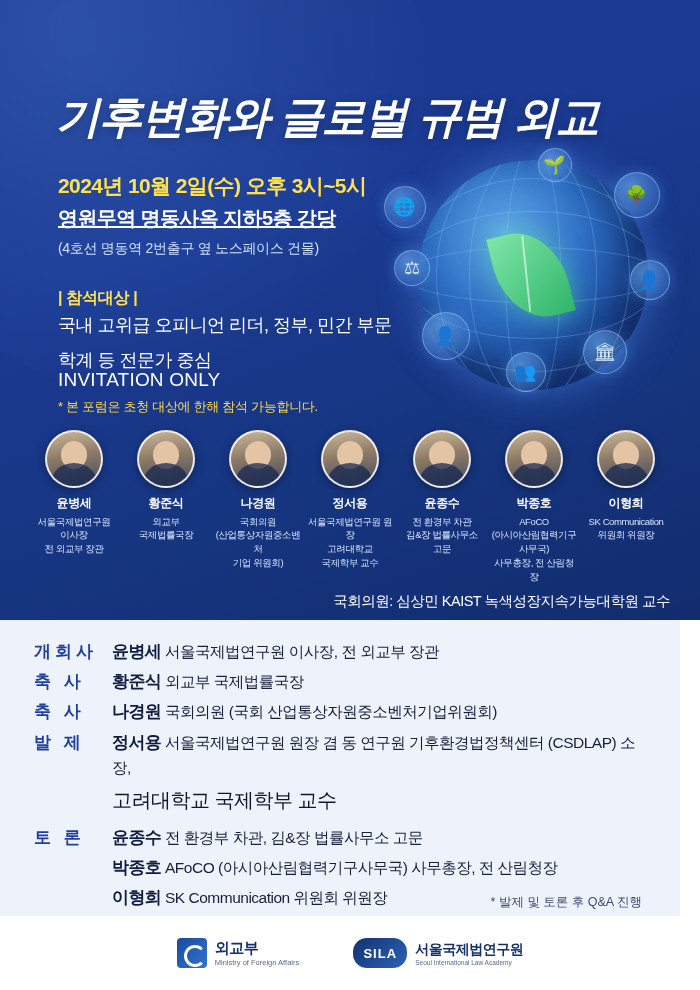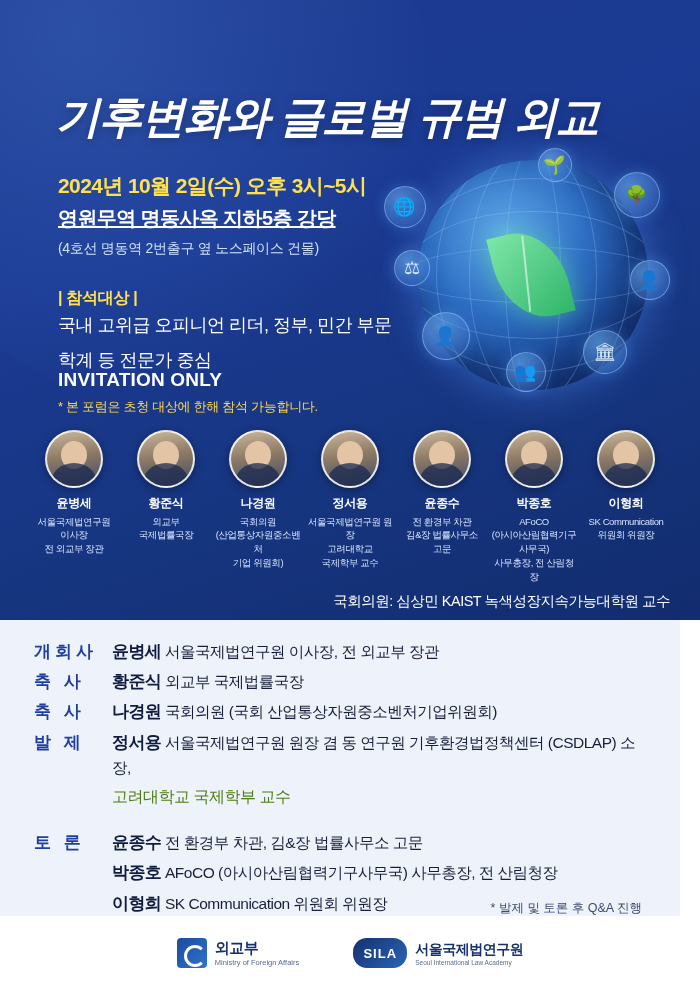--- a/index.html
+++ b/index.html
@@ -109,21 +109,21 @@
   .aud1 {
     position:absolute; left: 58px; top: 313px;
     font-size: 18px; color: #ffffff; letter-spacing: -0.5px;
   }
   .aud2 {
     position:absolute; left: 58px; top: 348px;
     font-size: 18px; color: #ffffff; letter-spacing: -0.5px;
   }
   .invite {
     position:absolute; left: 58px; top: 369px;
-    font-size: 19px; font-weight: 700; color: #ffffff; letter-spacing: 0.2px;
+    font-size: 19px; font-weight: 400; color: #ffffff; letter-spacing: 0.2px;
   }
   .note {
     position:absolute; left: 58px; top: 398px;
     font-size: 13px; color: #ffd84d; letter-spacing: -0.3px;
   }
 
   
   .speakers {
     position:absolute; left: 30px; top: 430px;
     width: 640px;
@@ -165,21 +165,21 @@
     background: #eef2fb;
     padding: 18px 34px 0 34px;
   }
   .prow { display:flex; align-items: baseline; margin-bottom: 3px; }
   .plabel {
     width: 78px; flex: none;
     font-size: 17px; font-weight: 700; color: #1f3f9e; letter-spacing: 4px;
   }
   .pbody { font-size: 15.5px; color: #17203a; letter-spacing:-0.5px; line-height: 1.6; }
   .pname { font-size: 17px; font-weight: 700; color:#0f1c3f; letter-spacing:-0.6px; }
-  .pcont { padding-left: 78px; font-size: 16px; color:#4d7c0f; letter-spacing:-0.5px; line-height:1.6; }
+  .pcont { padding-left: 78px; font-size: 20px; color:#0f172a; letter-spacing:-0.5px; line-height:1.6; }
   .qna { text-align: right; font-size: 12.5px; color:#3b4a70; margin-top:-20px; padding-right: 4px; }
 
   .divider { height: 1px; background: #b9c6e4; margin: 14px 0 12px 0; }
   .org { font-size: 14px; color:#17203a; letter-spacing:-0.4px; line-height: 1.9; }
 
   
   .footer {
     position:absolute; left:0; bottom:0; width:700px; height: 74px;
     background:#ffffff;
     display:flex; align-items:center; justify-content:center; gap: 54px;
@@ -323,21 +323,21 @@
 
     <div class="prow">
       <div class="plabel">발 제</div>
       <div class="pbody">
         <span class="pname">정서용</span>
         <span>서울국제법연구원 원장 겸 동 연구원 기후환경법정책센터 (CSDLAP) 소장,</span>
       </div>
     </div>
     <div class="pcont">고려대학교 국제학부 교수</div>
 
-    <div class="prow" style="margin-top:20px;">
+    <div class="prow" style="margin-top:8px;">
       <div class="plabel">토 론</div>
       <div class="pbody">
         <span class="pname">윤종수</span>
         <span>전 환경부 차관, 김&amp;장 법률사무소 고문</span>
       </div>
     </div>
 
     <div class="prow">
       <div class="plabel"></div>
       <div class="pbody">

